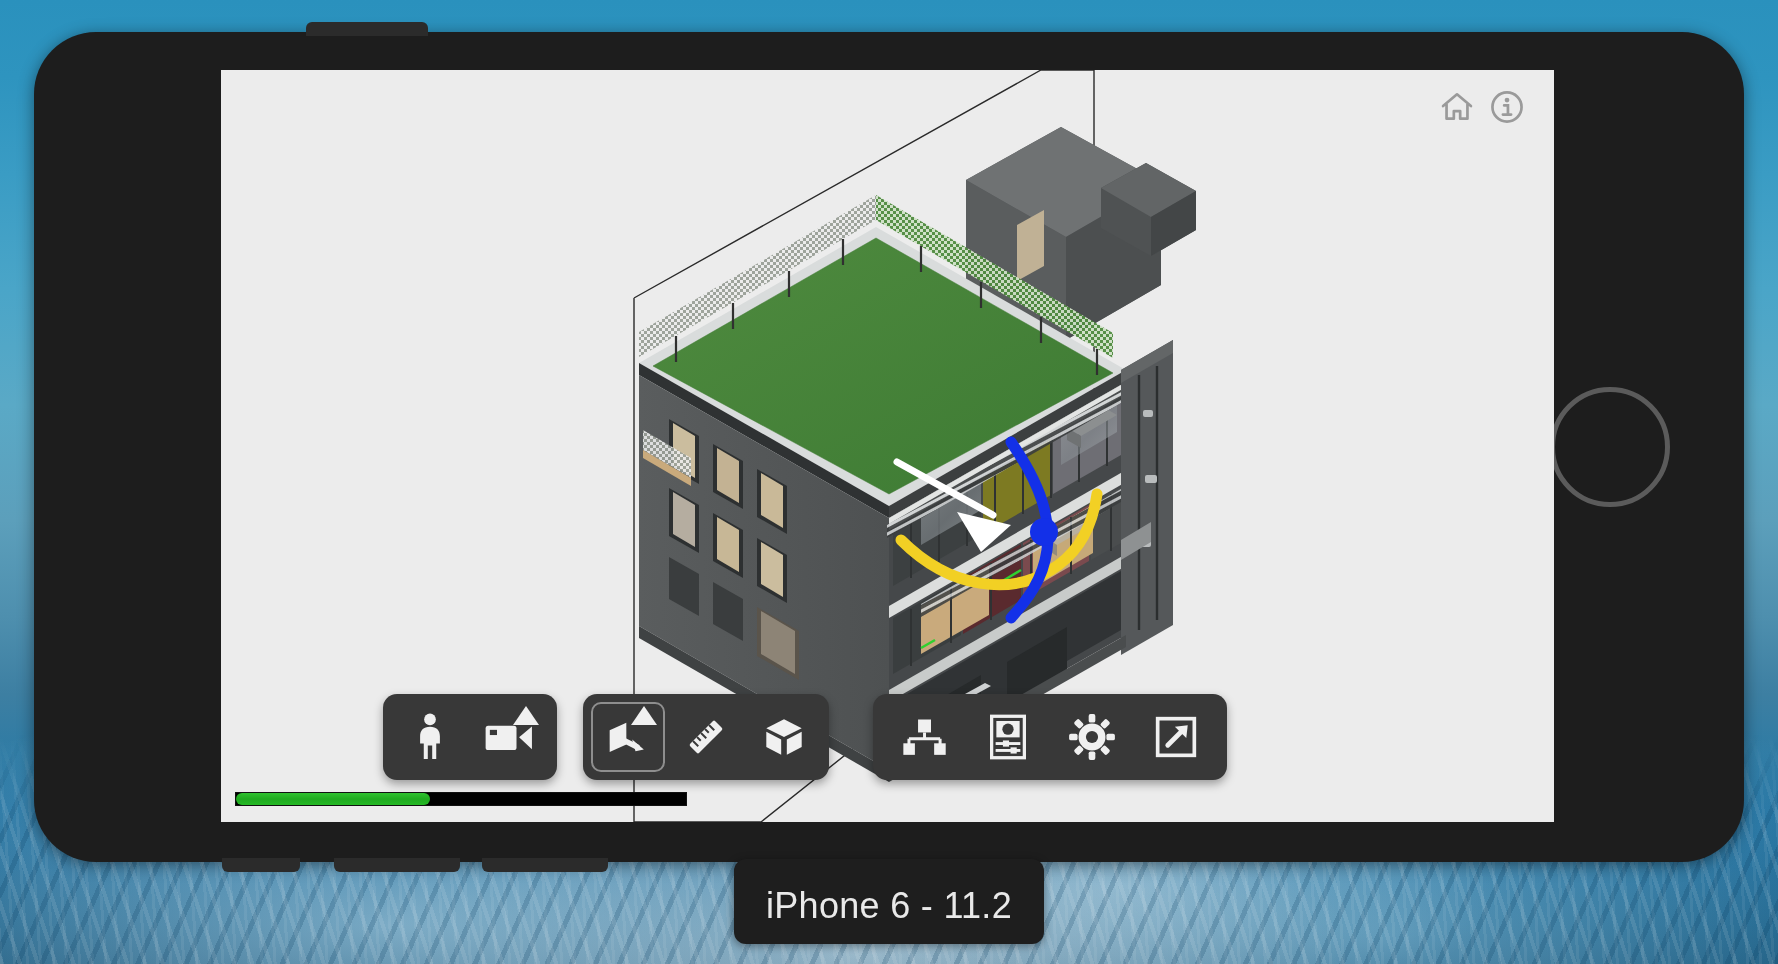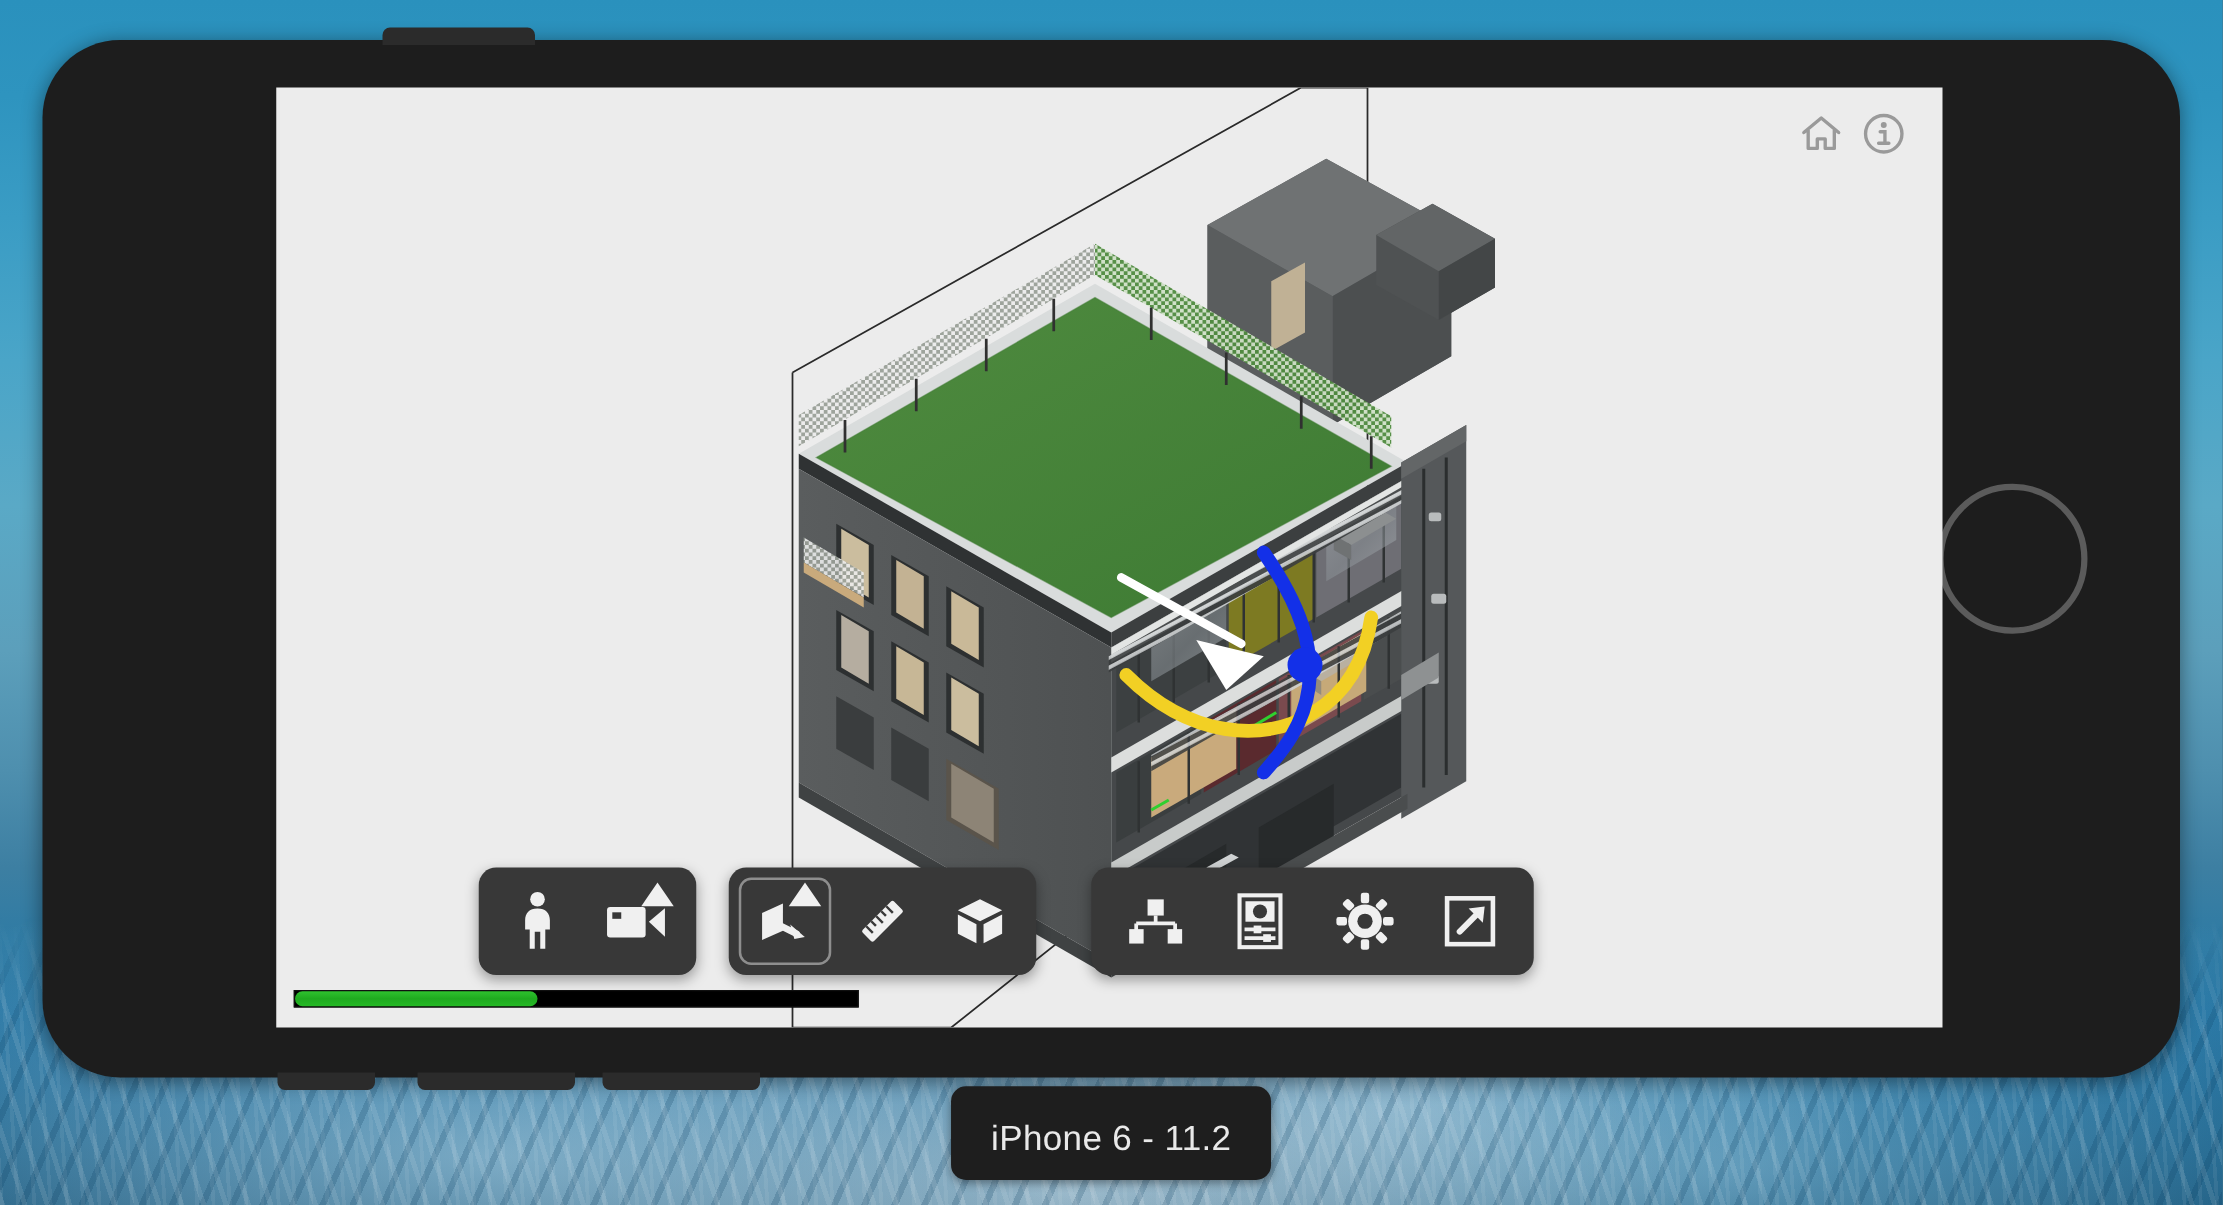--- a/index.html
+++ b/index.html
@@ -122,21 +122,21 @@
     border-left: 13px solid transparent;
     border-right: 13px solid transparent;
     border-bottom: 19px solid #f0f0f0;
   }
 
   
   #sim-label {
     position: absolute; left: 50%; transform: translateX(-50%);
     bottom: 20px;
     background: #1e1e1e; color: #e9e9e9;
-    font-size: 28px; letter-spacing: .3px;
+    font-size: 36px; letter-spacing: .3px;
     padding: 26px 32px 17px; border-radius: 12px;
     white-space: nowrap;
     box-shadow: 0 2px 8px rgba(0,0,0,.4);
   }
 </style>
 </head>
 <body>
 
 <div id="desktop"></div>
 

